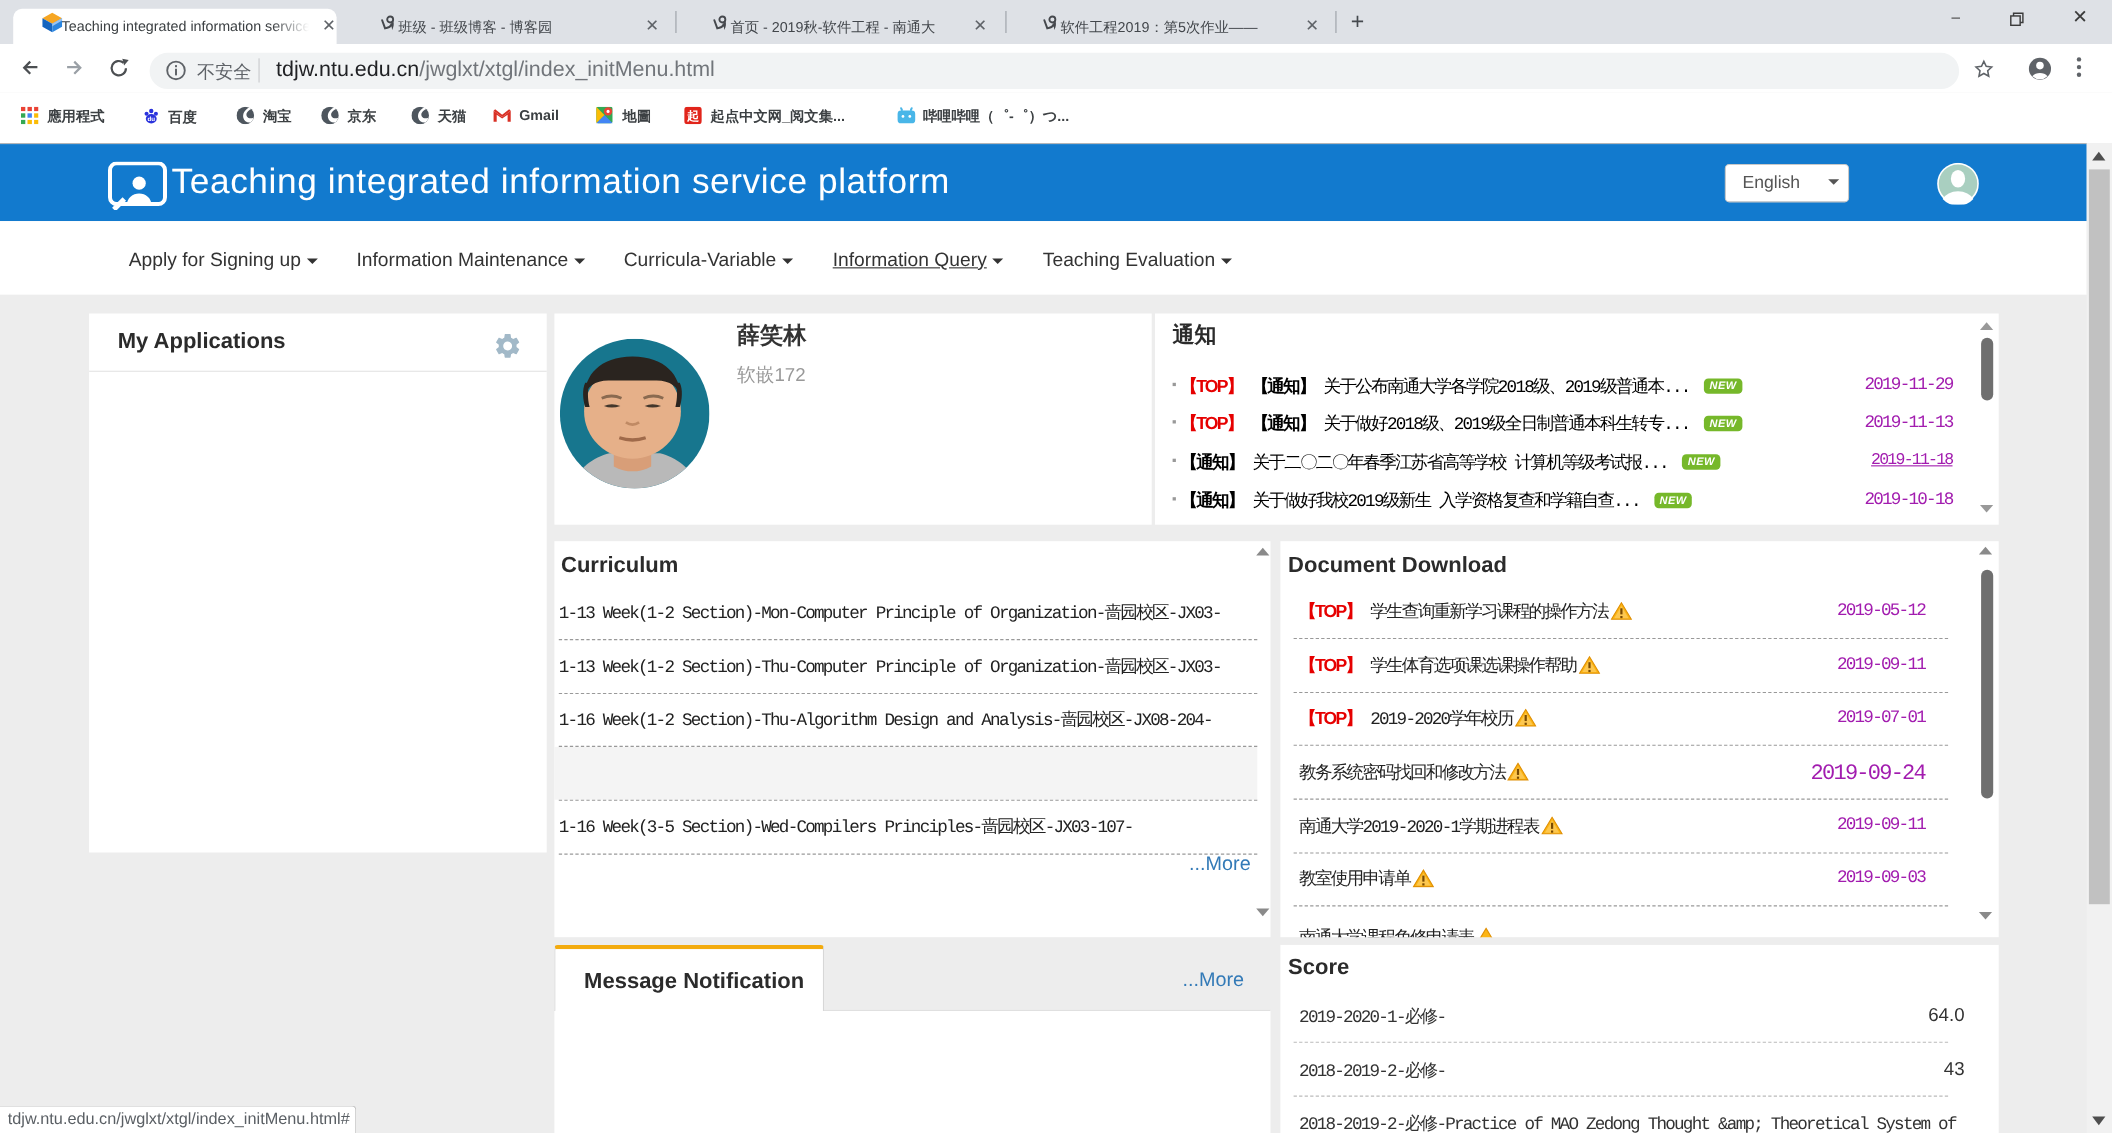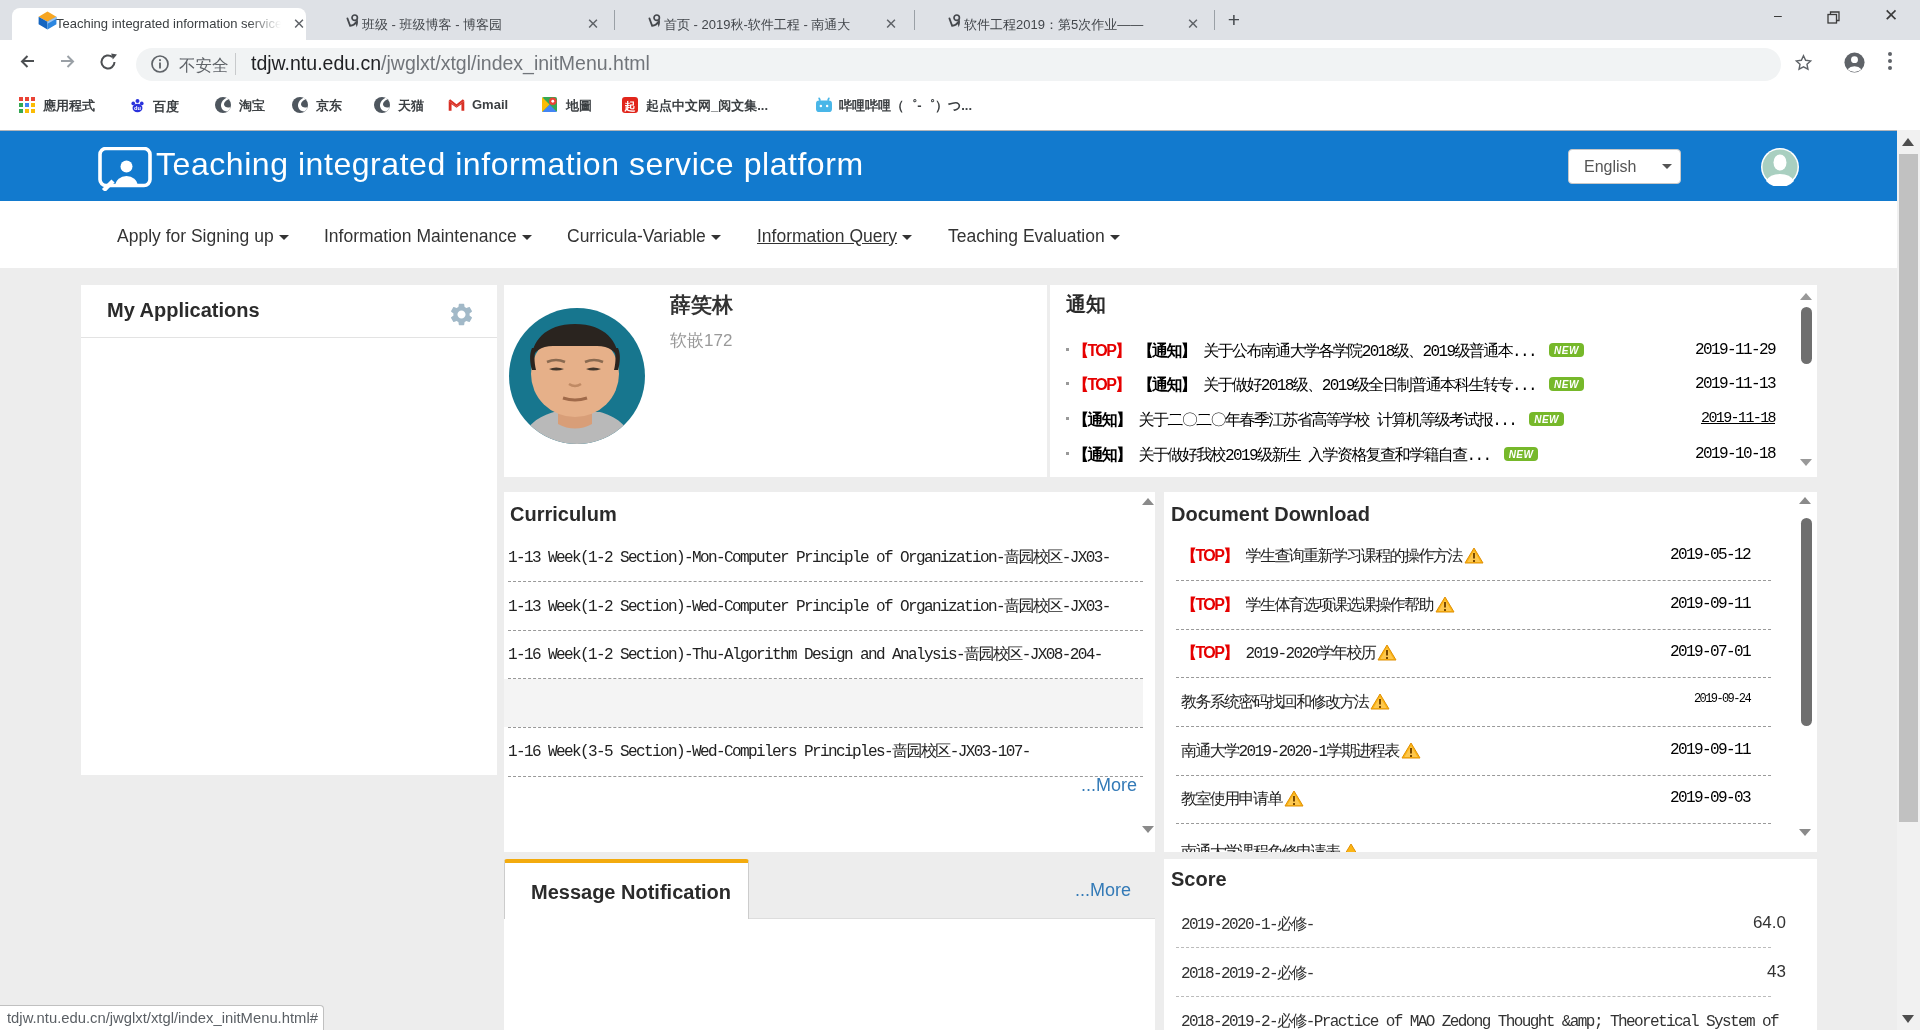--- a/index.html
+++ b/index.html
@@ -25,21 +25,21 @@
 #sitetitle{position:absolute;left:156px;top:15px;font-size:32px;color:#fff;letter-spacing:0.55px;}
 #engbtn{position:absolute;left:1568px;top:18px;width:113px;height:35px;background:#fff;border:1px solid #c8c8c8;border-radius:4px;font-size:16px;color:#555;line-height:33px;padding-left:15px;}
 #navbar{left:0;top:201px;width:1897px;height:67px;background:#fff;}
 .nav{position:absolute;top:25px;font-size:17.5px;color:#333;white-space:nowrap;}
 .caret{display:inline-block;width:0;height:0;border-left:5px solid transparent;border-right:5px solid transparent;border-top:5px solid #333;vertical-align:2px;margin-left:5px;}
 
 .card{position:absolute;background:#fff;}
 .ctitle{font-weight:bold;font-size:20px;color:#2b2b2b;}
 .serif{font-family:"Liberation Mono",monospace;letter-spacing:-1.6px;}
 .dash{position:absolute;border-top:1px dashed #999;height:0;}
-.date{position:absolute;font-family:"Liberation Mono",monospace;font-size:16px;color:#000000;letter-spacing:-1.6px;}
+.date{position:absolute;font-family:"Liberation Mono",monospace;font-size:16px;color:#a21caf;letter-spacing:-1.6px;}
 .sbthumb{position:absolute;width:11px;background:#6f6f6f;border-radius:6px;}
 .sarr{position:absolute;width:0;height:0;}
 .up{border-left:6px solid transparent;border-right:6px solid transparent;border-bottom:7px solid #999;}
 .dn{border-left:6px solid transparent;border-right:6px solid transparent;border-top:7px solid #999;}
 .top{color:#e60000;}
 .new{display:inline-block;background:#76b82a;color:#fff;font-size:10px;font-weight:bold;font-style:italic;border-radius:4px;padding:2px 5px 1px;vertical-align:2px;margin-left:13px;letter-spacing:0.5px;}
 .more{color:#337ab7;font-size:18px;}
 .nrow{position:absolute;left:23px;white-space:nowrap;}
 .crow{position:absolute;left:4px;font-size:16px;color:#222;white-space:nowrap;letter-spacing:-1.6px;text-align:right;}
 .drow{position:absolute;left:17px;font-size:16px;color:#222;white-space:nowrap;letter-spacing:-1.6px;}
@@ -260,21 +260,21 @@
     <div class="sbthumb" style="left:751px;top:22px;height:57px;"></div>
     <div class="sarr dn" style="left:750px;top:174px;"></div>
   </div>
 </div>
 
 <div class="card" style="left:504px;top:492px;width:651px;height:360px;">
   <div class="ctitle" style="position:absolute;left:6px;top:11px;">Curriculum</div>
   <div style="position:absolute;left:0;top:187px;width:639px;height:48px;background:#f4f4f4;"></div>
   <div class="serif crow" style="top:55px;">1-13 Week(1-2 Section)-Mon-Computer Principle of Organization-啬园校区-JX03-</div>
   <div class="dash" style="left:4px;top:89px;width:635px;"></div>
-  <div class="serif crow" style="top:104px;">1-13 Week(1-2 Section)-Wed-Computer Principle of Organization-啬园校区-JX03-</div>
+  <div class="serif crow" style="top:104px;">1-13 Week(1-2 Section)-Thu-Computer Principle of Organization-啬园校区-JX03-</div>
   <div class="dash" style="left:4px;top:138px;width:635px;"></div>
   <div class="serif crow" style="top:152px;">1-16 Week(1-2 Section)-Thu-Algorithm Design and Analysis-啬园校区-JX08-204-</div>
   <div class="dash" style="left:4px;top:186px;width:635px;"></div>
   <div class="dash" style="left:4px;top:235px;width:635px;"></div>
   <div class="serif crow" style="top:249px;">1-16 Week(3-5 Section)-Wed-Compilers Principles-啬园校区-JX03-107-</div>
   <div class="dash" style="left:4px;top:284px;width:635px;"></div>
   <div class="more" style="position:absolute;right:18px;top:283px;">...More</div>
   <div class="sarr up" style="left:638px;top:6px;border-bottom-color:#8a8a8a;"></div>
   <div class="sarr dn" style="left:638px;top:334px;border-top-color:#8a8a8a;"></div>
 </div>
@@ -304,21 +304,21 @@
         <rect x="9" y="13" width="2" height="2" fill="#7a4a00"></rect>
       </svg></div>
   <div class="date" style="right:67px;top:151px;font-size:16px;">2019-07-01</div>
   <div class="dash" style="left:12px;top:185px;width:595px;"></div>
   <div class="serif drow" style="top:200px;">教务系统密码找回和修改方法<svg class="warn" width="20" height="17" viewBox="0 0 20 17">
         <path d="M10 1 L19 16 H1 Z" fill="#fcb514" stroke="#e09005" stroke-width="1"></path>
         <path d="M10 4 L16.5 15 H3.5 Z" fill="#fff" opacity="0.25"></path>
         <rect x="9" y="6" width="2" height="5.5" fill="#7a4a00"></rect>
         <rect x="9" y="13" width="2" height="2" fill="#7a4a00"></rect>
       </svg></div>
-  <div class="date" style="right:67px;top:200px;font-size:12px;">2019-09-24</div>
+  <div class="date" style="right:67px;top:200px;font-size:20px;">2019-09-24</div>
   <div class="dash" style="left:12px;top:234px;width:595px;"></div>
   <div class="serif drow" style="top:249px;">南通大学2019-2020-1学期进程表<svg class="warn" width="20" height="17" viewBox="0 0 20 17">
         <path d="M10 1 L19 16 H1 Z" fill="#fcb514" stroke="#e09005" stroke-width="1"></path>
         <path d="M10 4 L16.5 15 H3.5 Z" fill="#fff" opacity="0.25"></path>
         <rect x="9" y="6" width="2" height="5.5" fill="#7a4a00"></rect>
         <rect x="9" y="13" width="2" height="2" fill="#7a4a00"></rect>
       </svg></div>
   <div class="date" style="right:67px;top:249px;font-size:16px;">2019-09-11</div>
   <div class="dash" style="left:12px;top:283px;width:595px;"></div>
   <div class="serif drow" style="top:297px;">教室使用申请单<svg class="warn" width="20" height="17" viewBox="0 0 20 17">

